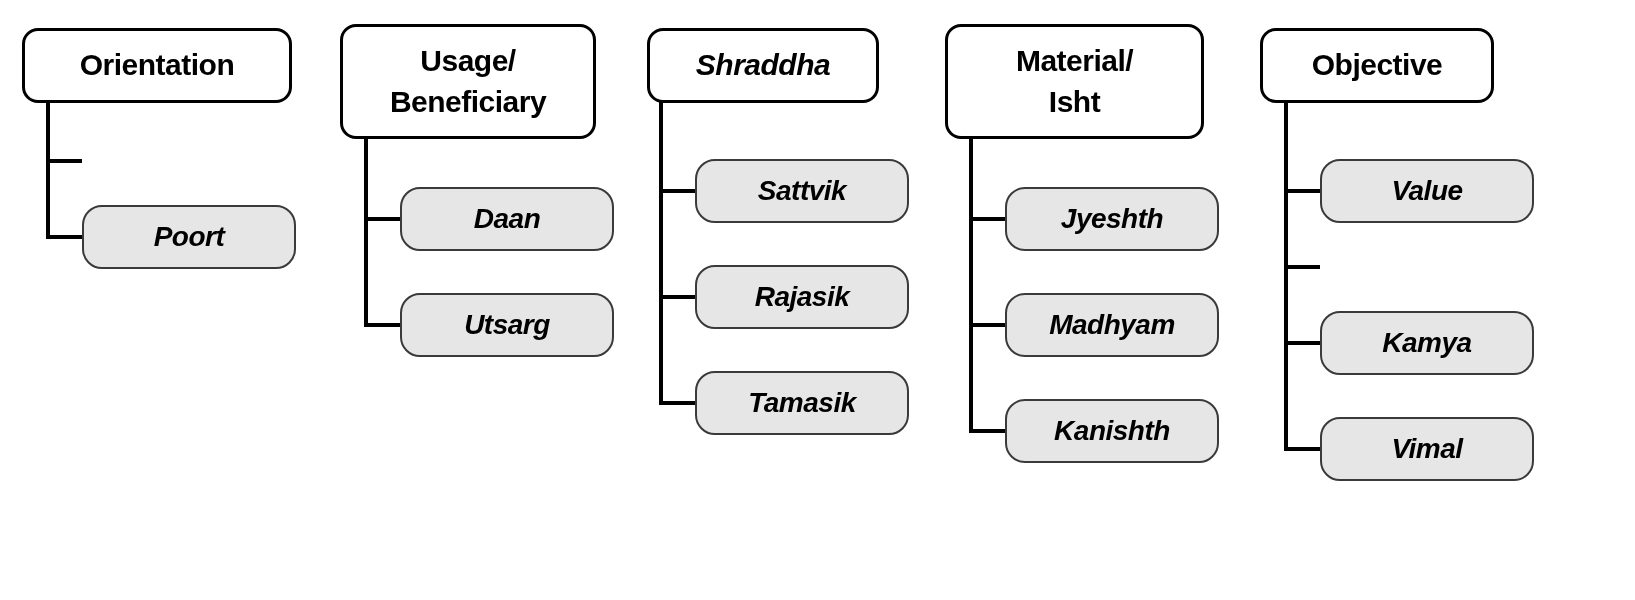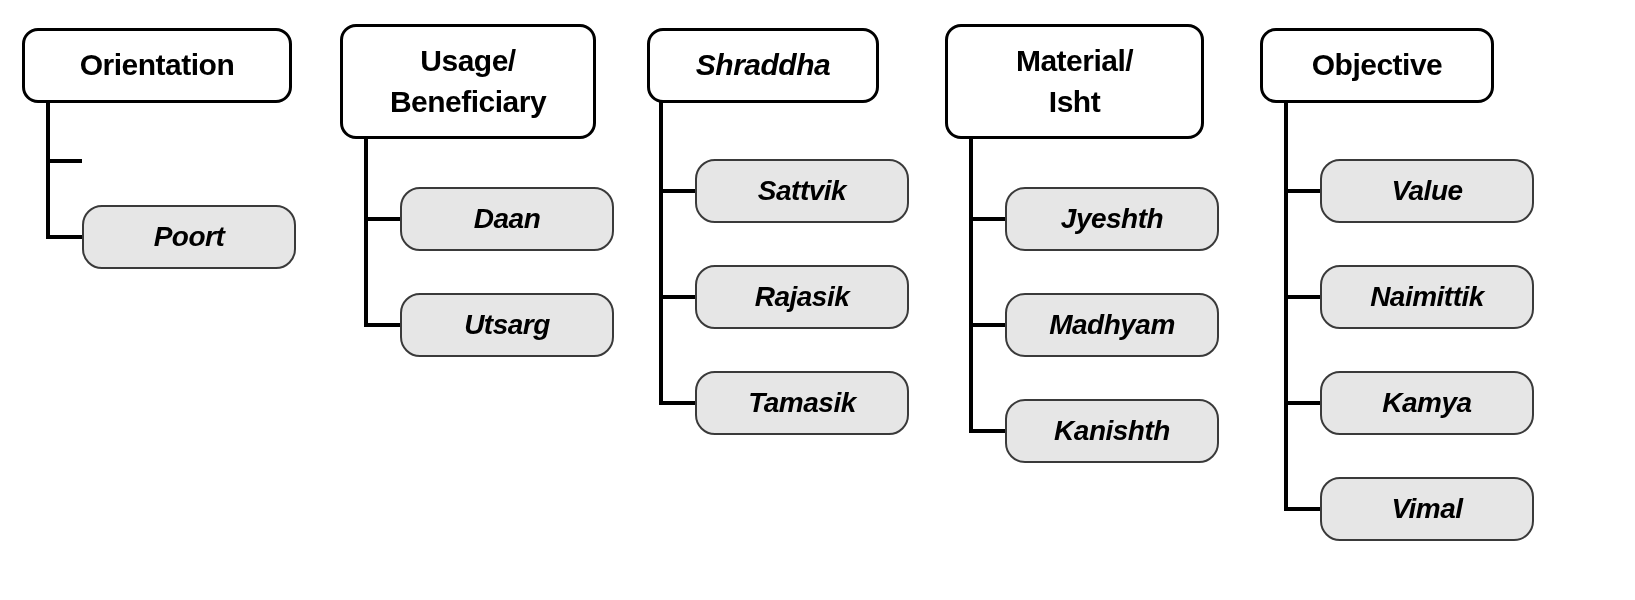--- a/index.html
+++ b/index.html
@@ -200,23 +200,20 @@
     <div class="branch">
       <div class="vline"></div>
       <div class="child-row">
         <div class="hline"></div>
         <div class="child">
           <span>Value</span>
         </div>
       </div>
       <div class="child-row">
         <div class="hline"></div>
-        <div class="child">
-          <span>Naimittik</span>
-        </div>
       </div>
       <div class="child-row">
         <div class="hline"></div>
         <div class="child">
           <span>Kamya</span>
         </div>
       </div>
       <div class="child-row">
         <div class="hline"></div>
         <div class="child">

